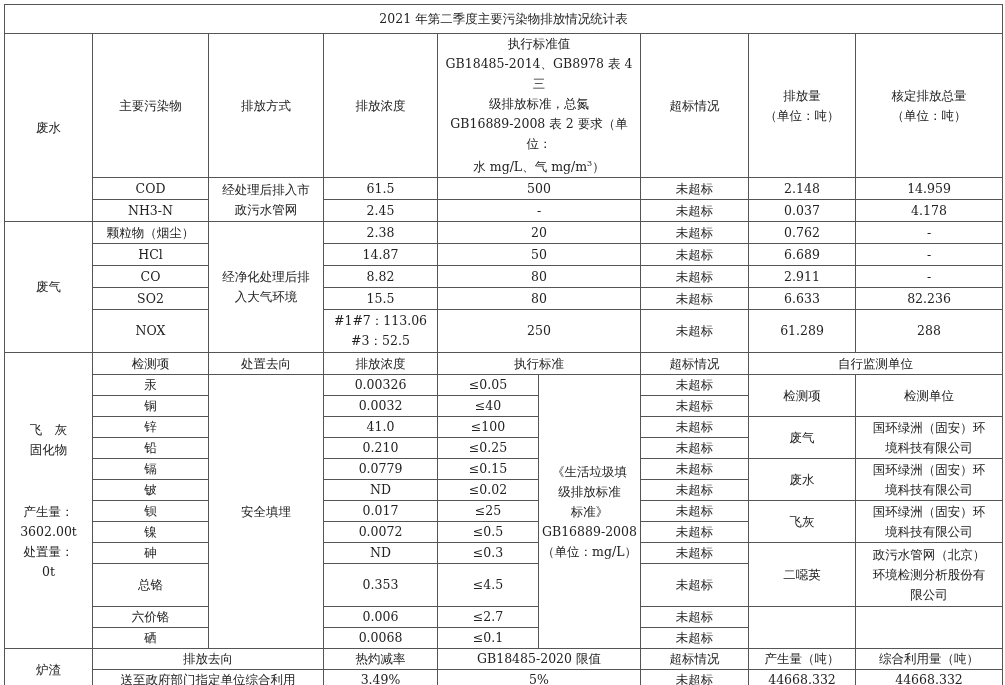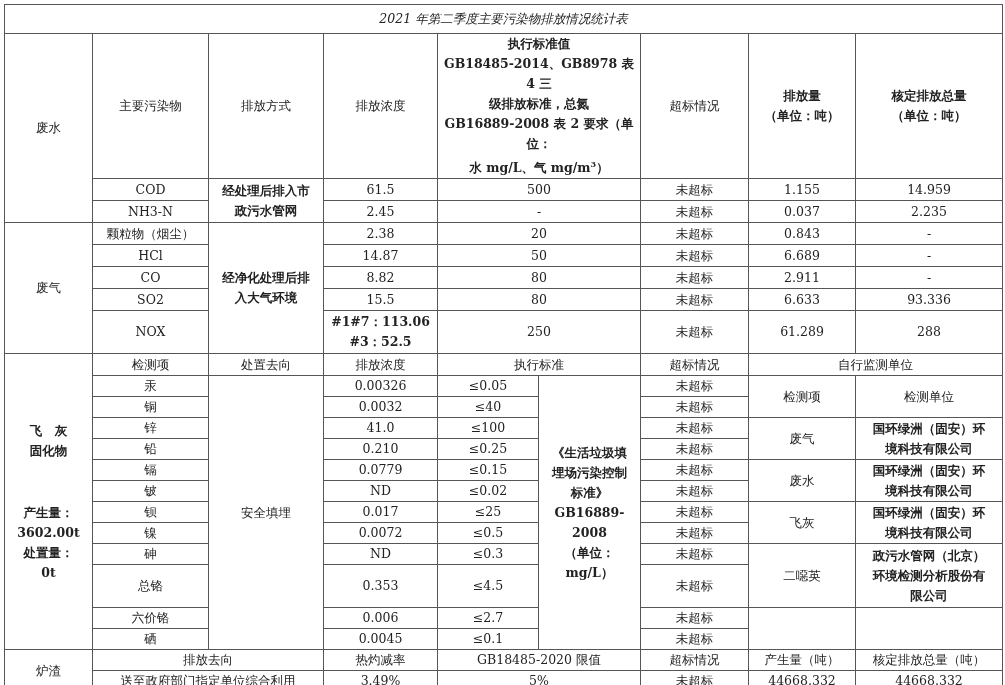--- a/index.html
+++ b/index.html
@@ -1,20 +1,20 @@
 <!DOCTYPE html>
 <html><head>
 <meta charset="utf-8">
 <style>
   html, body { margin:0; padding:0; background:#ffffff; }
   body { width:1005px; height:685px; overflow:hidden; font-family:"DejaVu Serif","Liberation Serif",serif; color:#222; }
   table.report { position:absolute; left:4px; top:4px; border-collapse:collapse; table-layout:fixed; width:998px; }
   table.report td { border:1px solid #555; text-align:center; vertical-align:middle; font-size:12.5px; line-height:20px; padding:0 2px; overflow:hidden; }
-  .title { font-size:13px; height:28px;font-style:italic; }
-  .multi span { display:block;font-weight:bold; }
+  .title { font-size:13px; height:28px; }
+  .multi span { display:block; }
   .tight { line-height:18px; }
   sup { font-size:8px; }
 </style>
 </head>
 <body>
 
 <table class="report">
   <colgroup>
     <col style="width:88px">
       <col style="width:116px">
@@ -56,43 +56,43 @@
   </tr>
   <tr style="height:22px">
     <td>COD</td>
     <td rowspan="2" class="multi">
       <span>经处理后排入市</span>
       <span>政污水管网</span>
     </td>
     <td>61.5</td>
     <td colspan="2">500</td>
     <td>未超标</td>
-    <td>1.155</td>
+    <td>2.148</td>
     <td>14.959</td>
   </tr>
   <tr style="height:22px">
     <td>NH3-N</td>
     <td>2.45</td>
     <td colspan="2">-</td>
     <td>未超标</td>
     <td>0.037</td>
-    <td>2.235</td>
+    <td>4.178</td>
   </tr>
 
   <tr style="height:22px">
     <td rowspan="5">废气</td>
     <td>颗粒物（烟尘）</td>
     <td rowspan="5" class="multi">
       <span>经净化处理后排</span>
       <span>入大气环境</span>
     </td>
     <td>2.38</td>
     <td colspan="2">20</td>
     <td>未超标</td>
-    <td>0.843</td>
+    <td>0.762</td>
     <td>-</td>
   </tr>
   <tr style="height:22px">
     <td>HCl</td>
     <td>14.87</td>
     <td colspan="2">50</td>
     <td>未超标</td>
     <td>6.689</td>
     <td>-</td>
   </tr>
@@ -103,21 +103,21 @@
     <td>未超标</td>
     <td>2.911</td>
     <td>-</td>
   </tr>
   <tr style="height:22px">
     <td>SO2</td>
     <td>15.5</td>
     <td colspan="2">80</td>
     <td>未超标</td>
     <td>6.633</td>
-    <td>93.336</td>
+    <td>82.236</td>
   </tr>
   <tr style="height:43px">
     <td>NOX</td>
     <td class="multi">
       <span>#1#7：113.06</span>
       <span>#3：52.5</span>
     </td>
     <td colspan="2">250</td>
     <td>未超标</td>
     <td>61.289</td>
@@ -142,21 +142,21 @@
     <td colspan="2">自行监测单位</td>
   </tr>
 
   <tr style="height:21px">
     <td>汞</td>
     <td rowspan="12">安全填埋</td>
     <td>0.00326</td>
     <td>≤0.05</td>
     <td rowspan="12" class="multi">
       <span>《生活垃圾填</span>
-      <span>埋场污染控制</span>
+      <span>级排放标准</span>
       <span>标准》</span>
       <span>GB16889-2008</span>
       <span>（单位：mg/L）</span>
     </td>
     <td>未超标</td>
     <td rowspan="2">检测项</td>
     <td rowspan="2">检测单位</td>
   </tr>
 
   <tr style="height:21px">
@@ -247,33 +247,33 @@
     <td>六价铬</td>
     <td>0.006</td>
     <td>≤2.7</td>
     <td>未超标</td>
     <td rowspan="2"></td>
     <td rowspan="2"></td>
   </tr>
 
   <tr style="height:21px">
     <td>硒</td>
-    <td>0.0045</td>
+    <td>0.0068</td>
     <td>≤0.1</td>
     <td>未超标</td>
   </tr>
 
   <tr style="height:21px">
     <td rowspan="2">炉渣</td>
     <td colspan="2">排放去向</td>
     <td>热灼减率</td>
     <td colspan="2">GB18485-2020 限值</td>
     <td>超标情况</td>
     <td>产生量（吨）</td>
-    <td>核定排放总量（吨）</td>
+    <td>综合利用量（吨）</td>
   </tr>
   <tr style="height:21px">
     <td colspan="2">送至政府部门指定单位综合利用</td>
     <td>3.49%</td>
     <td colspan="2">5%</td>
     <td>未超标</td>
     <td>44668.332</td>
     <td>44668.332</td>
   </tr>
 

